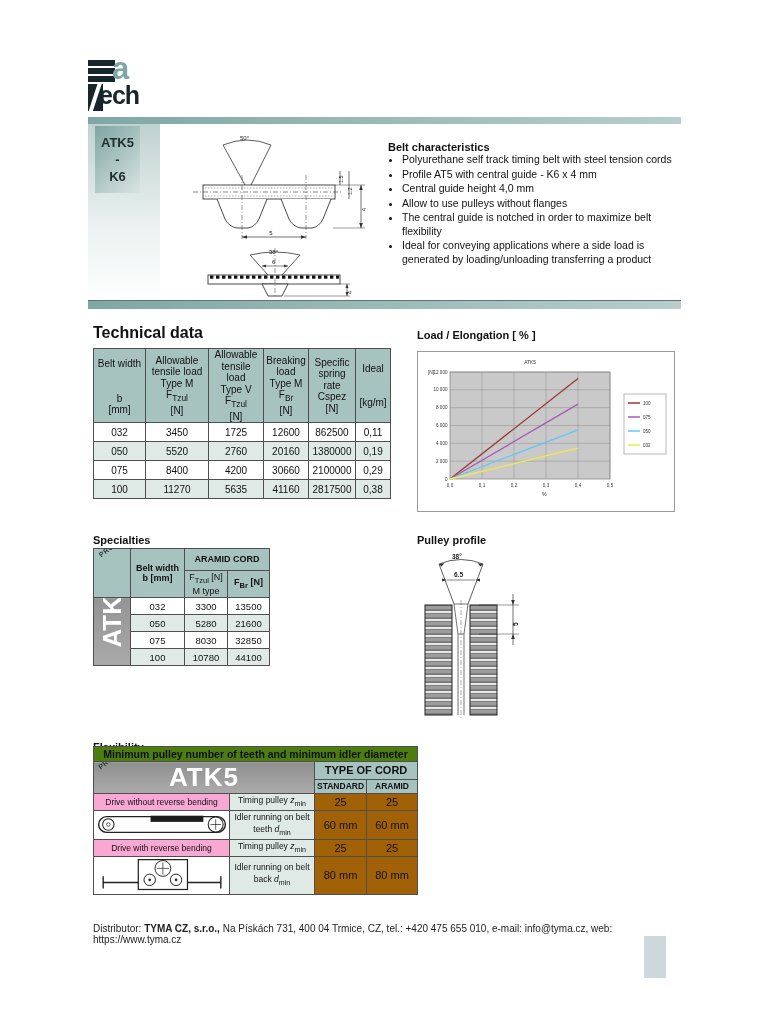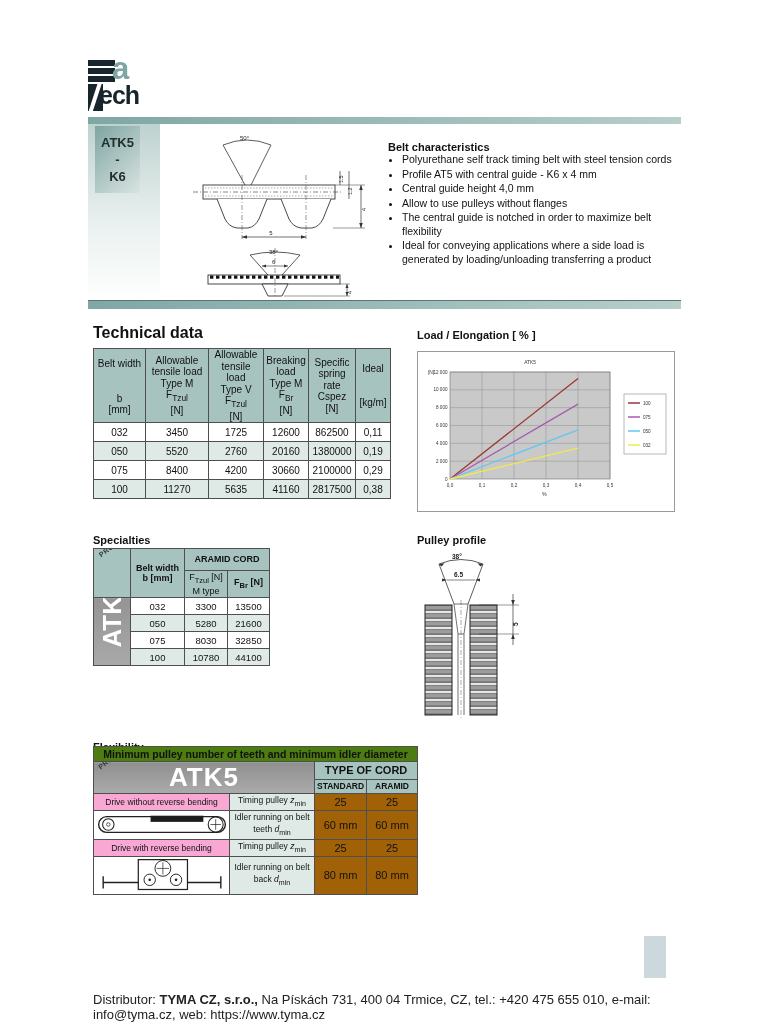--- a/index.html
+++ b/index.html
@@ -58,21 +58,21 @@
   .flex-t .cord{background:#a7c3bf;font-weight:bold;font-size:8.5px;height:12px}
   .flex-t .dlabel{background:#f9a8d4;font-size:8.5px;height:15px}
   .flex-t .param{background:#dfeae7;font-size:8.5px;line-height:12px}
   .flex-t .val{font-size:11px;background:#a16207}
   .flex-t .ddiag{background:#fff}
 
   
   .chart-frame{left:417px;top:351px;width:256px;height:159px;background:#fff;border:1px solid #9a9a9a}
 
   
-  .footer{left:93px;top:992px;width:565px;font-size:13px;color:#222}
+  .footer{left:93px;top:923px;width:565px;font-size:10px;color:#222}
   .footer b{font-weight:bold}
   .page-indicator{left:644px;top:936px;width:22px;height:42px;background:#ccd8dc}
 </style>
 </head>
 <body>
 
 <div class="page">
 
   <div class="abs logo">
     <span class="bar" style="top:0"></span>

